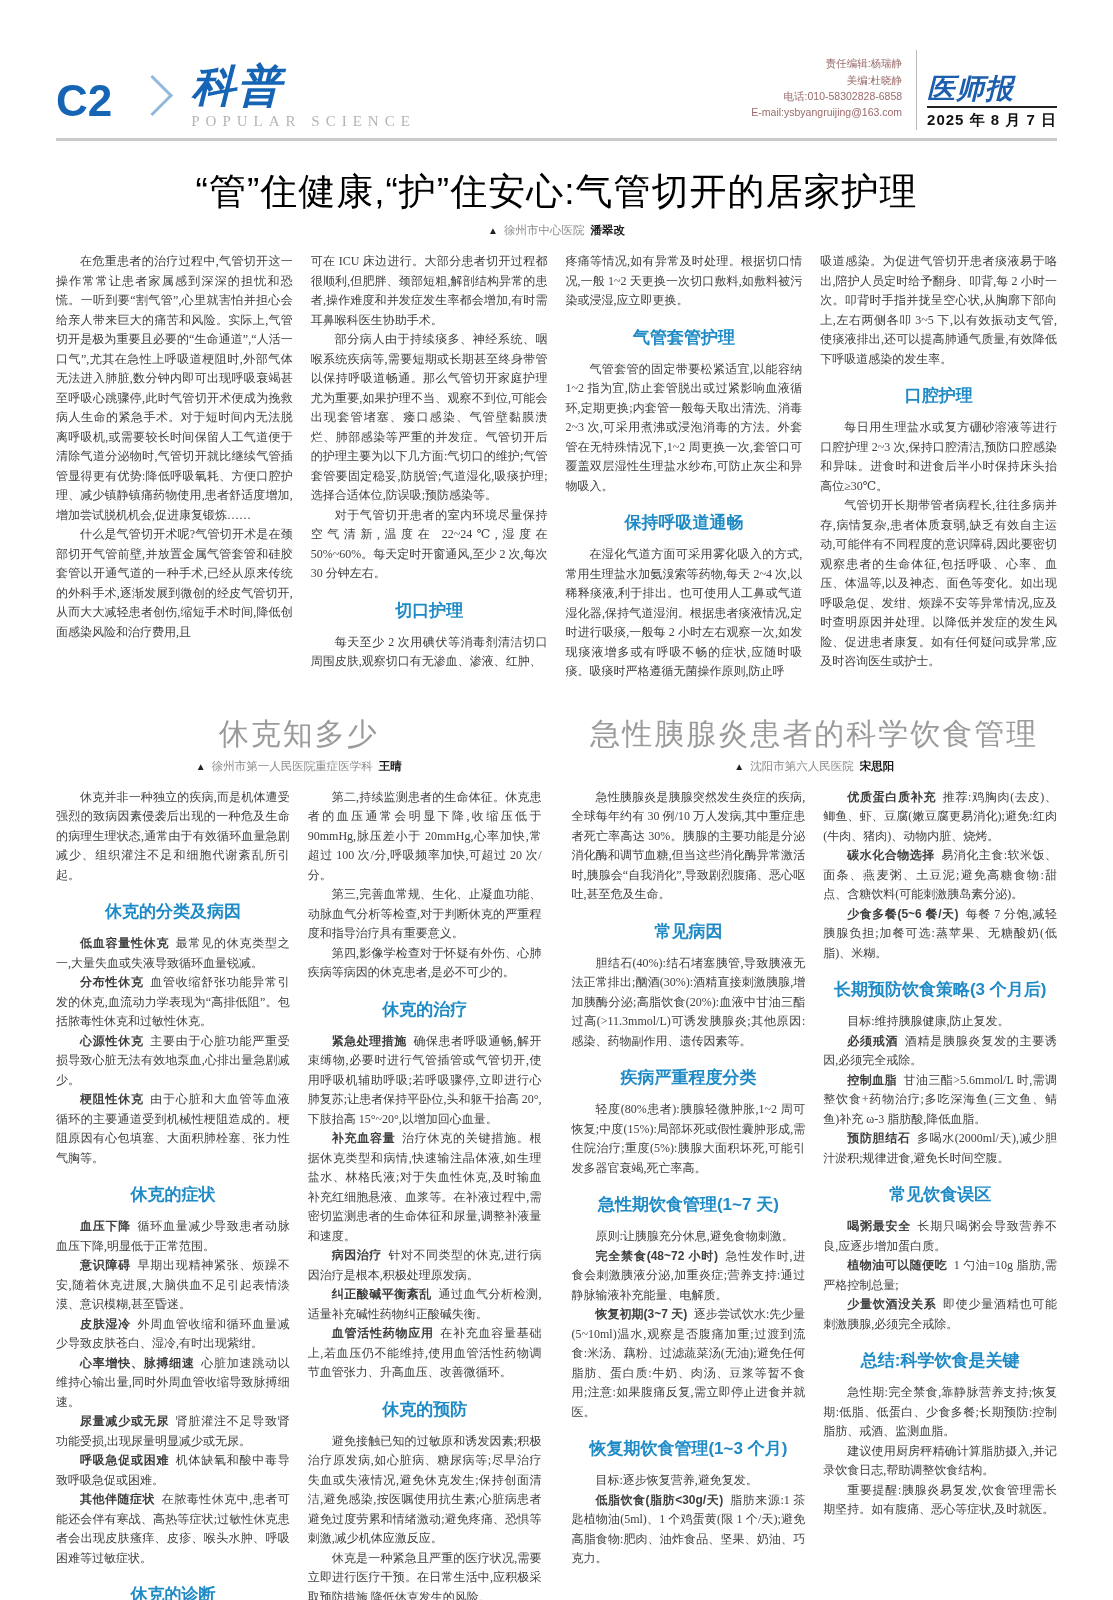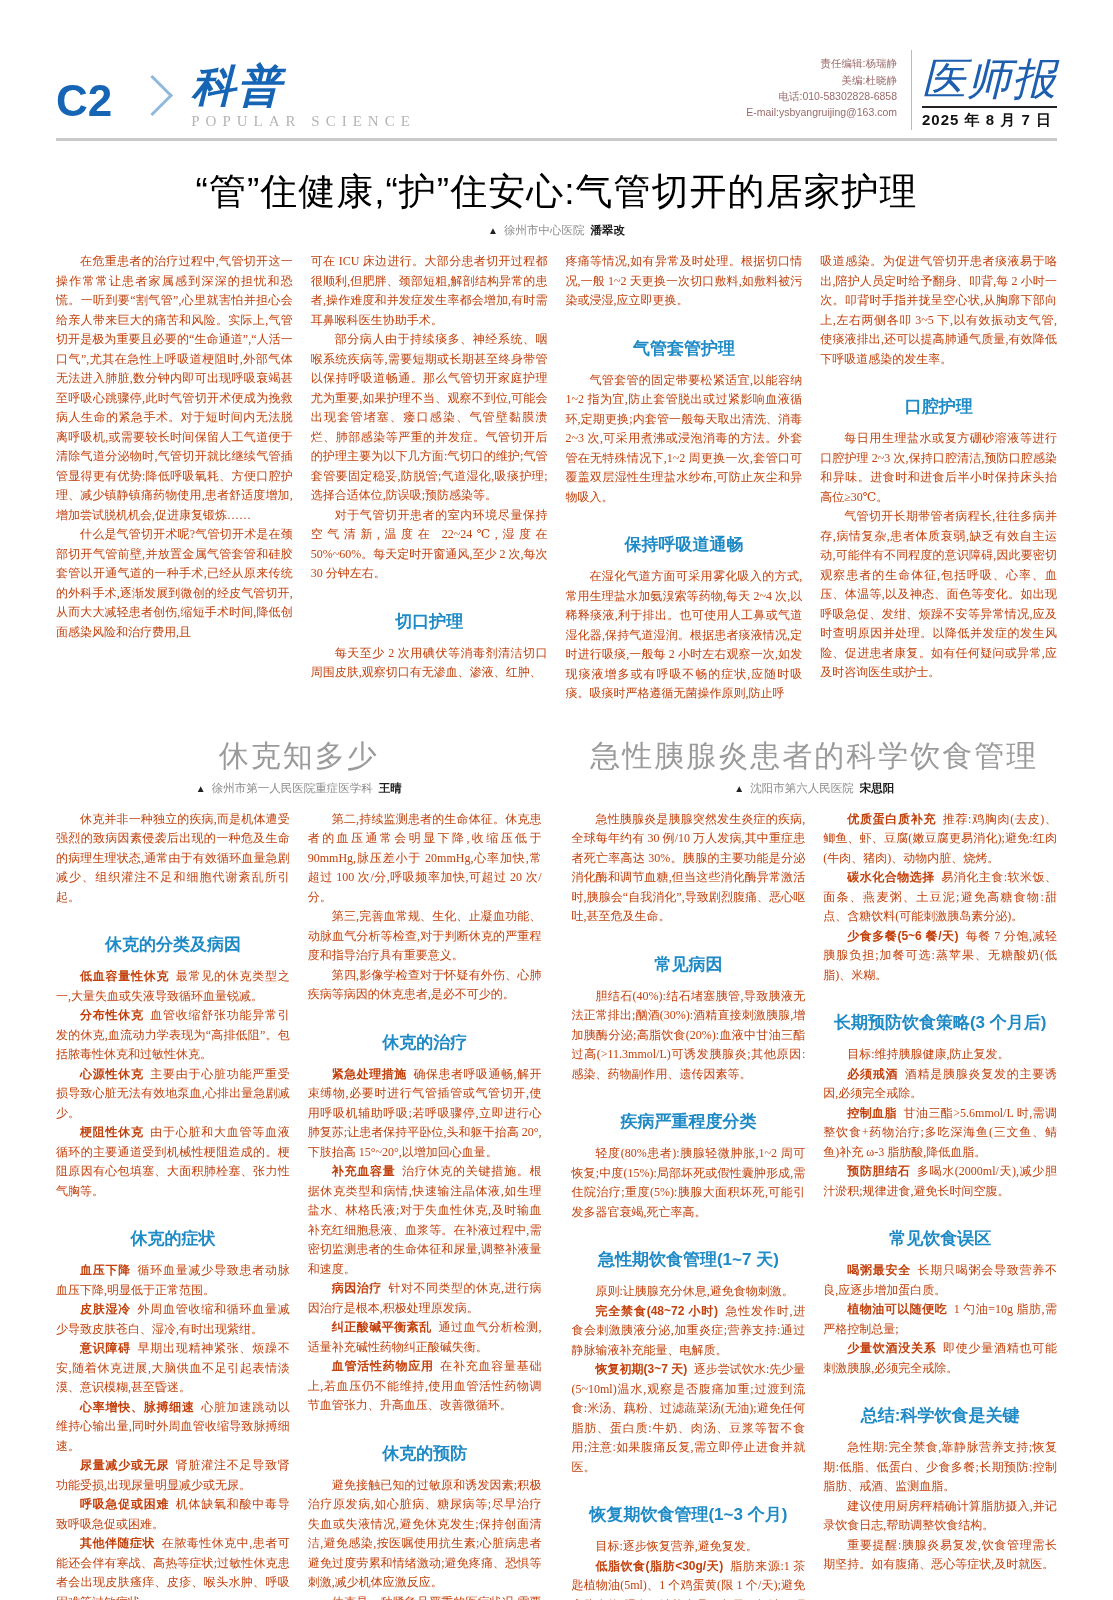--- a/index.html
+++ b/index.html
@@ -37,21 +37,21 @@
   }
   .mh-right{display:flex;align-items:stretch;height:84px;}
   .editor-info{
     text-align:right;font-family:"Liberation Sans","DejaVu Sans",sans-serif;
     font-size:10.5px;color:#9a6a6a;line-height:1.55;align-self:center;
   }
   .divider-v{width:1px;background:#bbbbbb;margin:4px 10px 0 14px;}
   .brand{display:flex;flex-direction:column;justify-content:flex-end;}
   .brand-name{
     font-family:"Liberation Serif","DejaVu Serif",serif;
-    font-weight:400;font-size:44px;color:#1d5fae;line-height:1.05;
+    font-weight:700;font-size:28px;color:#1d5fae;line-height:1.05;
     font-style:italic;letter-spacing:1px;
   }
   .brand-rule{height:2px;background:#222;margin:3px 0 3px 0;}
   .brand-date{font-family:"Liberation Sans","DejaVu Sans",sans-serif;font-weight:bold;font-size:15px;color:#111;letter-spacing:1px;}
   .masthead-rule{height:3px;background:#c9c9c9;margin-top:8px;}
   
   .a1-title{
     margin:26px 0 6px 0;text-align:center;
     font-family:"Liberation Sans","DejaVu Sans",sans-serif;
     font-weight:400;font-size:37px;color:#000000;letter-spacing:1px;
@@ -60,28 +60,28 @@
     text-align:center;font-family:"Liberation Sans","DejaVu Sans",sans-serif;
     font-size:11.5px;color:#8a8a8a;margin-bottom:14px;
   }
   .byline .tri{color:#222;font-size:10px;margin-right:6px;}
   .byline .author{color:#1c1c1c;font-weight:bold;margin-left:6px;}
   
   .cols{display:flex;gap:18px;}
   .col{flex:1;min-width:0;}
   .para{
     margin:0;font-size:12px;line-height:19.5px;text-align:justify;
-    text-indent:2em;color:#c2410c;
+    text-indent:2em;color:#404040;
   }
   .para.cont{text-indent:0;}
   .lead{font-family:"Liberation Sans","DejaVu Sans",sans-serif;font-weight:bold;margin-right:0.55em;}
   .sec-head{
     font-family:"Liberation Sans","DejaVu Sans",sans-serif;
     font-weight:bold;font-size:17px;color:#1e8ac6;text-align:center;
-    margin:26px -12px 11px -12px;white-space:nowrap;
+    margin:15px -12px 11px -12px;white-space:nowrap;
   }
   
   .bottom{display:flex;gap:30px;margin-top:26px;}
   .half{flex:1;min-width:0;}
   .half-title{
     margin:6px 0 4px 0;text-align:center;
     font-family:"Liberation Sans","DejaVu Sans",sans-serif;
     font-weight:500;font-size:30px;color:#9b9b9b;letter-spacing:2px;
   }
 </style>
@@ -158,22 +158,22 @@
       <div class="cols">
           <div class="col">
             <p class="para">休克并非一种独立的疾病,而是机体遭受强烈的致病因素侵袭后出现的一种危及生命的病理生理状态,通常由于有效循环血量急剧减少、组织灌注不足和细胞代谢紊乱所引起。</p>
             <div class="sec-head">休克的分类及病因</div>
             <p class="para"><b class="lead">低血容量性休克</b>最常见的休克类型之一,大量失血或失液导致循环血量锐减。</p>
             <p class="para"><b class="lead">分布性休克</b>血管收缩舒张功能异常引发的休克,血流动力学表现为“高排低阻”。包括脓毒性休克和过敏性休克。</p>
             <p class="para"><b class="lead">心源性休克</b>主要由于心脏功能严重受损导致心脏无法有效地泵血,心排出量急剧减少。</p>
             <p class="para"><b class="lead">梗阻性休克</b>由于心脏和大血管等血液循环的主要通道受到机械性梗阻造成的。梗阻原因有心包填塞、大面积肺栓塞、张力性气胸等。</p>
             <div class="sec-head">休克的症状</div>
             <p class="para"><b class="lead">血压下降</b>循环血量减少导致患者动脉血压下降,明显低于正常范围。</p>
+            <p class="para"><b class="lead">意识障碍</b>早期出现精神紧张、烦躁不安,随着休克进展,大脑供血不足引起表情淡漠、意识模糊,甚至昏迷。</p>
             <p class="para"><b class="lead">皮肤湿冷</b>外周血管收缩和循环血量减少导致皮肤苍白、湿冷,有时出现紫绀。</p>
-            <p class="para"><b class="lead">意识障碍</b>早期出现精神紧张、烦躁不安,随着休克进展,大脑供血不足引起表情淡漠、意识模糊,甚至昏迷。</p>
             <p class="para"><b class="lead">心率增快、脉搏细速</b>心脏加速跳动以维持心输出量,同时外周血管收缩导致脉搏细速。</p>
             <p class="para"><b class="lead">尿量减少或无尿</b>肾脏灌注不足导致肾功能受损,出现尿量明显减少或无尿。</p>
             <p class="para"><b class="lead">呼吸急促或困难</b>机体缺氧和酸中毒导致呼吸急促或困难。</p>
             <p class="para"><b class="lead">其他伴随症状</b>在脓毒性休克中,患者可能还会伴有寒战、高热等症状;过敏性休克患者会出现皮肤瘙痒、皮疹、喉头水肿、呼吸困难等过敏症状。</p>
             <div class="sec-head">休克的诊断</div>
           </div>
           <div class="col">
             <p class="para">第二,持续监测患者的生命体征。休克患者的血压通常会明显下降,收缩压低于 90mmHg,脉压差小于 20mmHg,心率加快,常超过 100 次/分,呼吸频率加快,可超过 20 次/分。</p>
             <p class="para">第三,完善血常规、生化、止凝血功能、动脉血气分析等检查,对于判断休克的严重程度和指导治疗具有重要意义。</p>
             <p class="para">第四,影像学检查对于怀疑有外伤、心肺疾病等病因的休克患者,是必不可少的。</p>

